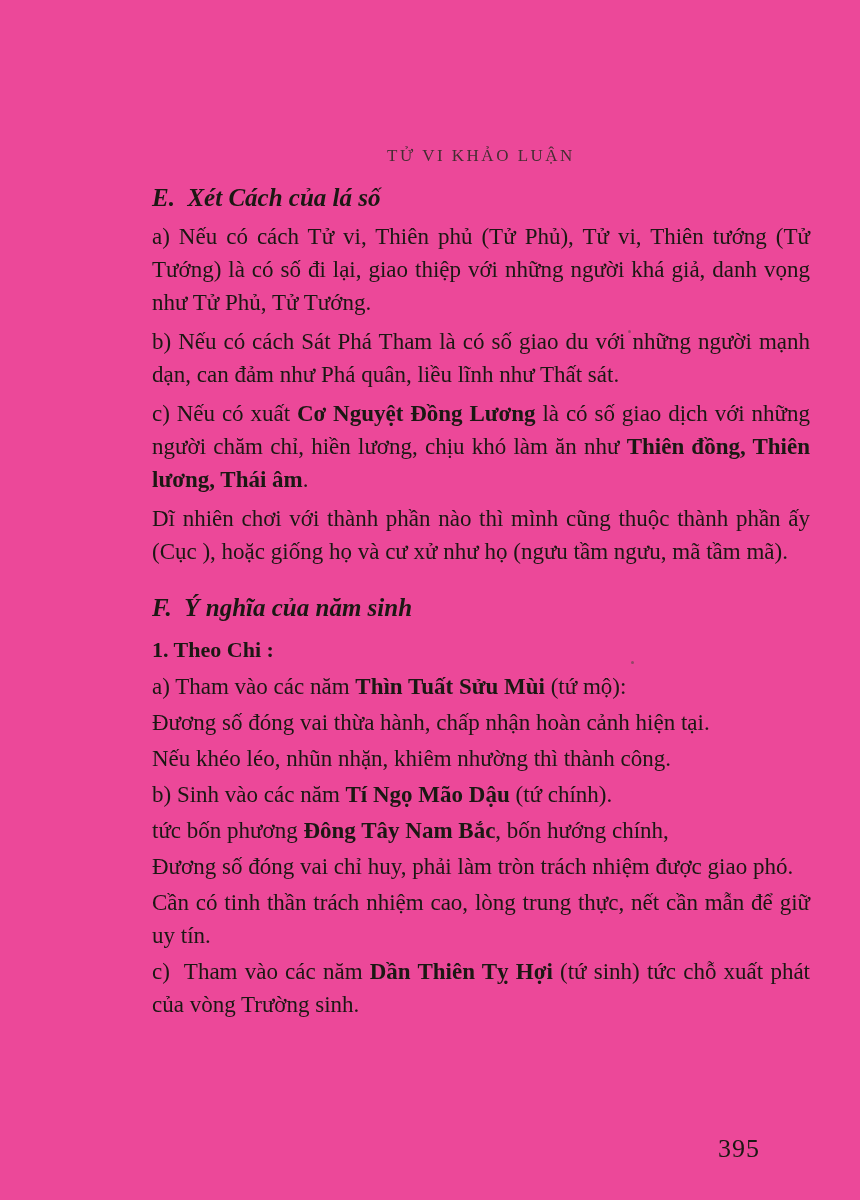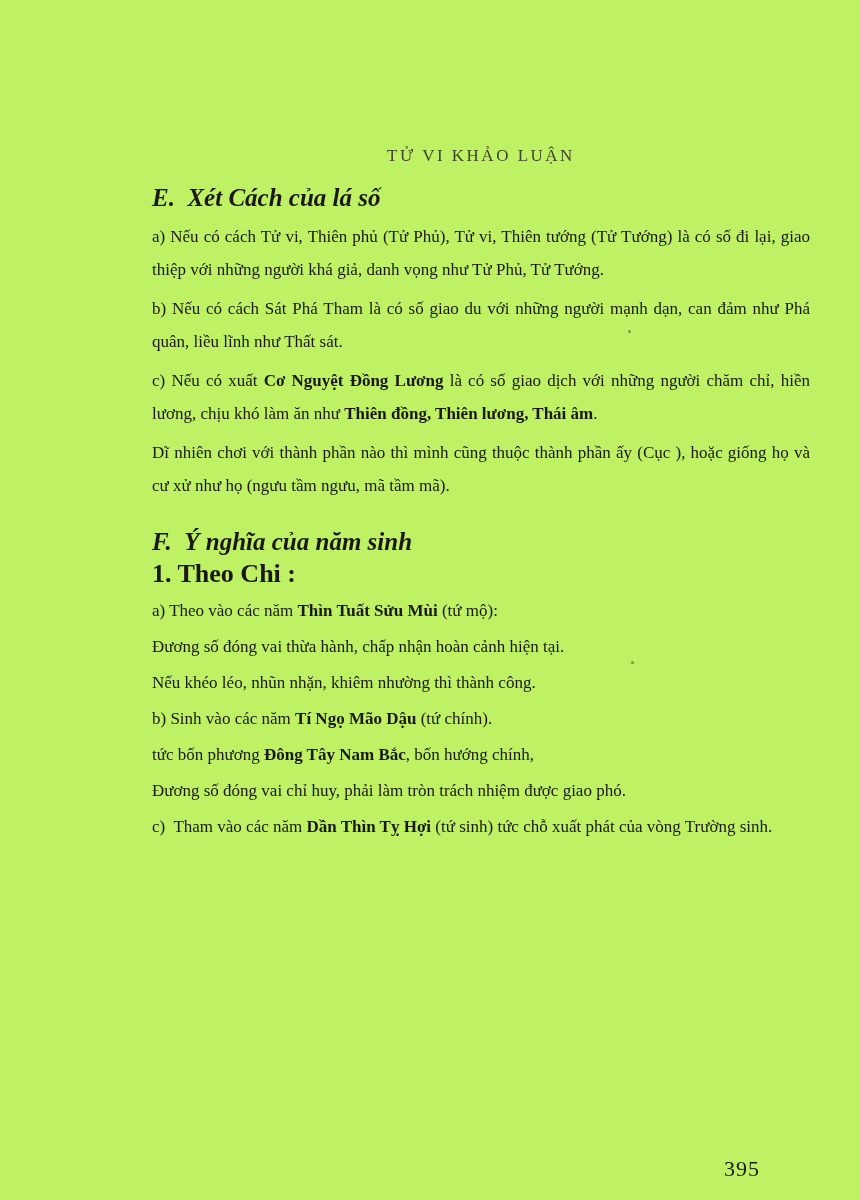--- a/index.html
+++ b/index.html
@@ -1,20 +1,20 @@
 <!DOCTYPE html>
 <html><head>
 <meta charset="utf-8">
 <style>
   html, body { margin: 0; padding: 0; background: #ffffff; }
   .sheet {
     position: relative;
     width: 860px;
     height: 1200px;
-    background: #bef264;
+    background: #ec4899;
     overflow: hidden;
     font-family: "Liberation Serif", "DejaVu Serif", serif;
     color: #1b1813;
   }
   .content {
     position: absolute;
     left: 152px;
     top: 146px;
     width: 658px;
   }
@@ -31,41 +31,41 @@
     font-style: italic;
     font-weight: 600;
     font-size: 25px;
     line-height: 28px;
     margin: 0 0 8px 0;
     white-space: pre-wrap;
     font-family: Liberation Serif, serif;
   }
   .paras .para {
     margin: 0 0 6px 0;
-    font-size: 17px;
+    font-size: 23px;
     line-height: 33px;
     text-align: justify;
     white-space: pre-wrap;
   }
   .paras .para .b { font-weight: bold; }
   .sec-f { margin-top: 26px; }
-  .sec-f .sec-heading { margin-bottom: 6px; }
+  .sec-f .sec-heading { margin-bottom: 16px; }
   .subheading {
     font-weight: bold;
-    font-size: 26px;
+    font-size: 22px;
     line-height: 24px;
     margin: 0 0 8px 0;
     white-space: pre-wrap;
   }
   .paras.f .para { margin-bottom: 3px; }
   .page-number {
     position: absolute;
     right: 100px;
-    bottom: 18px;
-    font-size: 22px;
+    bottom: 36px;
+    font-size: 26px;
     letter-spacing: 1px;
     margin-left: 16px;
   }
   .speck {
     position: absolute;
     background: #4a453d;
     border-radius: 50%;
     opacity: 0.55;
   }
   .speck.s1 { left: 628px; top: 330px; width: 3px; height: 3px; }
@@ -86,27 +86,28 @@
           <p class="para"><span>b) Nếu có cách Sát Phá Tham là có số giao du với những người mạnh dạn, can đảm như Phá quân, liều lĩnh như Thất sát.</span></p>
           <p class="para"><span>c) Nếu có xuất </span><span class="b">Cơ Nguyệt Đồng Lương</span><span> là có số giao dịch với những người chăm chỉ, hiền lương, chịu khó làm ăn như </span><span class="b">Thiên đồng, Thiên lương, Thái âm</span><span>.</span></p>
           <p class="para"><span>Dĩ nhiên chơi với thành phần nào thì mình cũng thuộc thành phần ấy (Cục ), hoặc giống họ và cư xử như họ (ngưu tầm ngưu, mã tầm mã).</span></p>
         </div>
     </section>
 
     <section class="sec-f">
       <h2 class="sec-heading">F.  Ý nghĩa của năm sinh</h2>
       <div class="subheading">1. Theo Chi :</div>
       <div class="paras f">
-          <p class="para"><span>a) Theo vào các năm </span><span class="b">Thìn Tuất Sửu Mùi</span><span> (tứ mộ):</span></p>
+          <p class="para"><span>a) Tham vào các năm </span><span class="b">Thìn Tuất Sửu Mùi</span><span> (tứ mộ):</span></p>
           <p class="para"><span>Đương số đóng vai thừa hành, chấp nhận hoàn cảnh hiện tại.</span></p>
           <p class="para"><span>Nếu khéo léo, nhũn nhặn, khiêm nhường thì thành công.</span></p>
           <p class="para"><span>b) Sinh vào các năm </span><span class="b">Tí Ngọ Mão Dậu</span><span> (tứ chính).</span></p>
           <p class="para"><span>tức bốn phương </span><span class="b">Đông Tây Nam Bắc</span><span>, bốn hướng chính,</span></p>
           <p class="para"><span>Đương số đóng vai chỉ huy, phải làm tròn trách nhiệm được giao phó.</span></p>
-          <p class="para"><span>c)  Tham vào các năm </span><span class="b">Dần Thìn Tỵ Hợi</span><span> (tứ sinh) tức chỗ xuất phát của vòng Trường sinh.</span></p>
+          <p class="para"><span>Cần có tinh thần trách nhiệm cao, lòng trung thực, nết cần mẫn để giữ uy tín.</span></p>
+          <p class="para"><span>c)  Tham vào các năm </span><span class="b">Dần Thiên Tỵ Hợi</span><span> (tứ sinh) tức chỗ xuất phát của vòng Trường sinh.</span></p>
         </div>
     </section>
 
   </div>
 
   <div class="page-number">395</div>
 
   <div class="speck s1"></div>
   <div class="speck s2"></div>
 </div>

